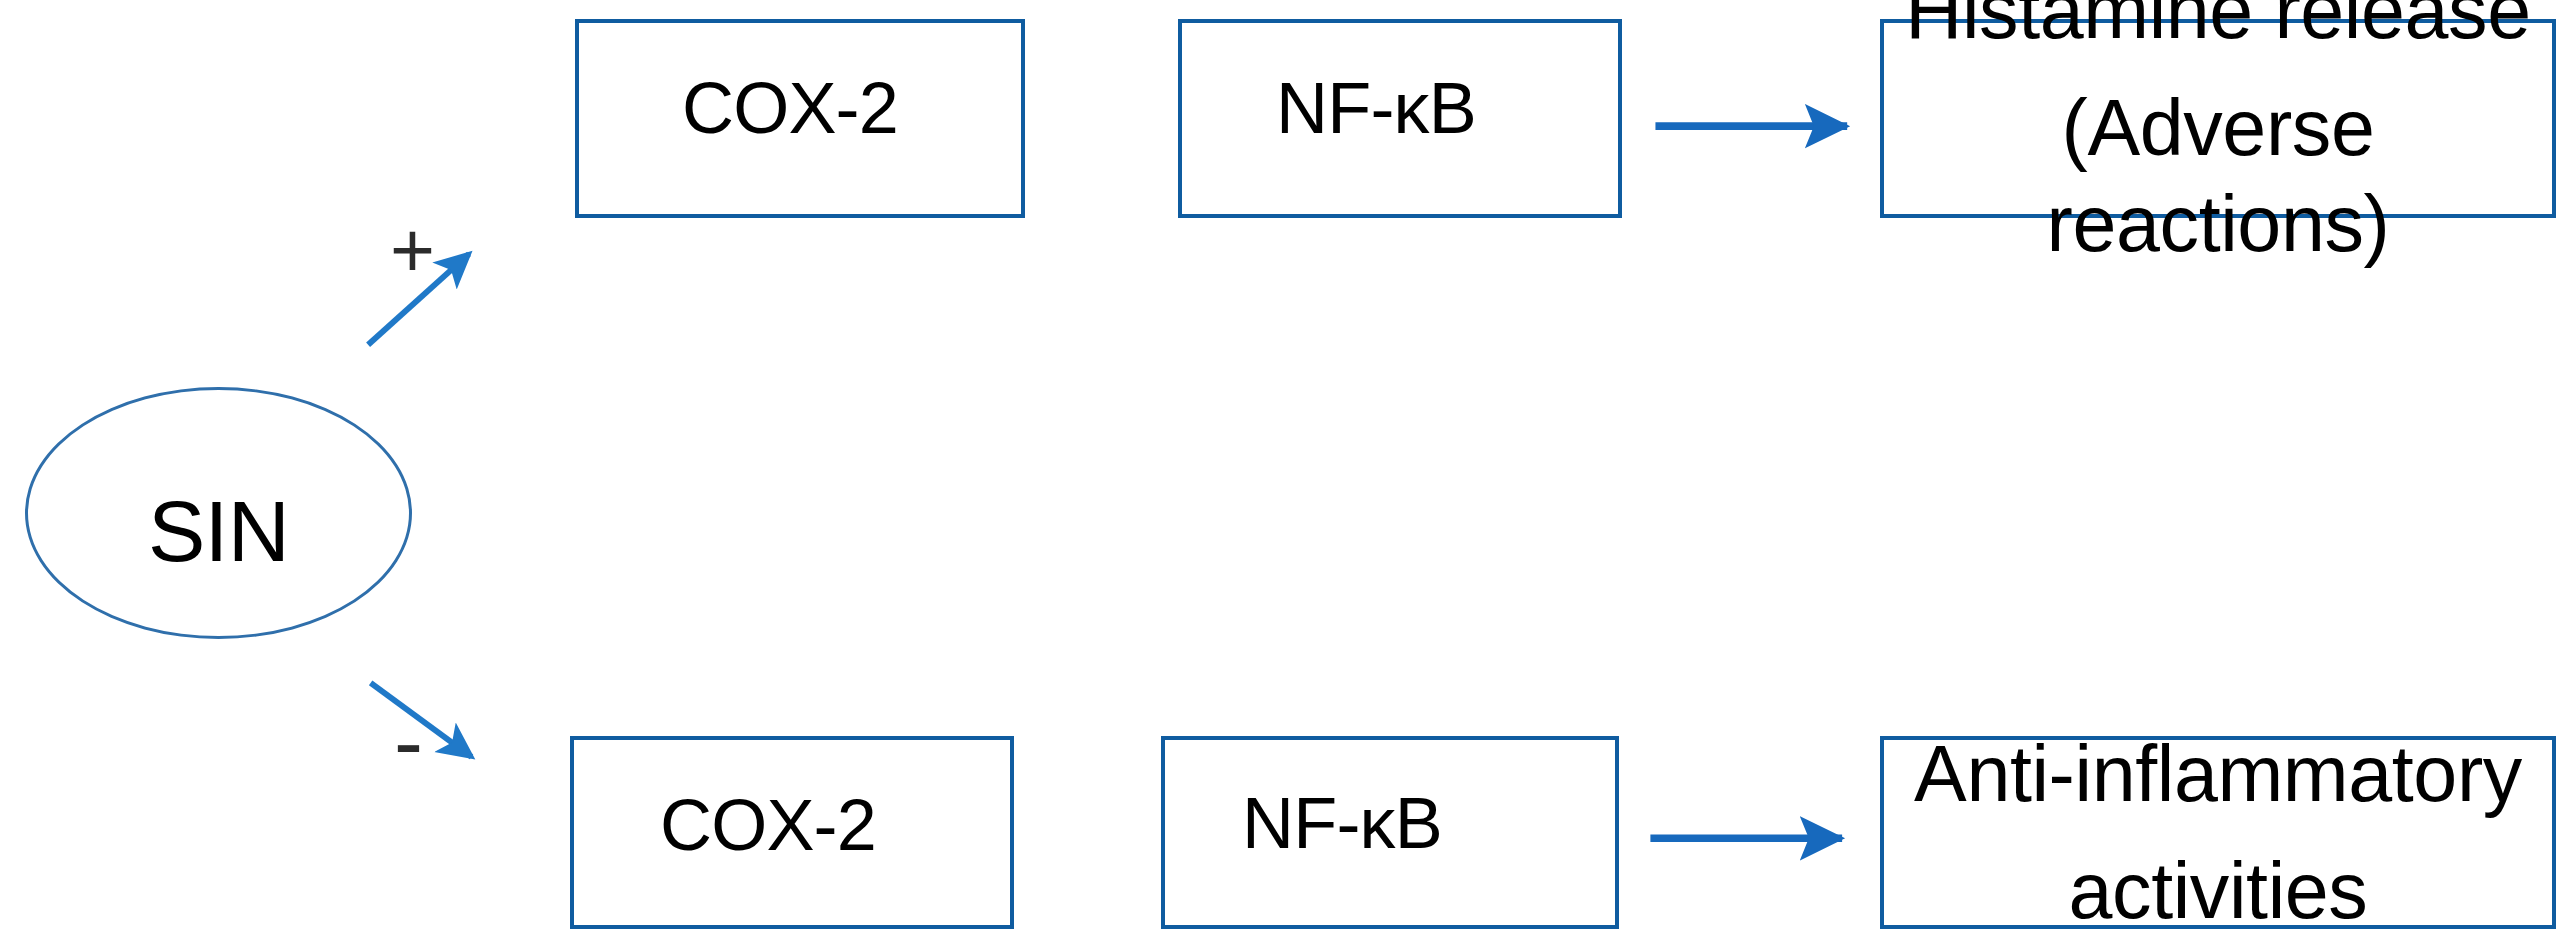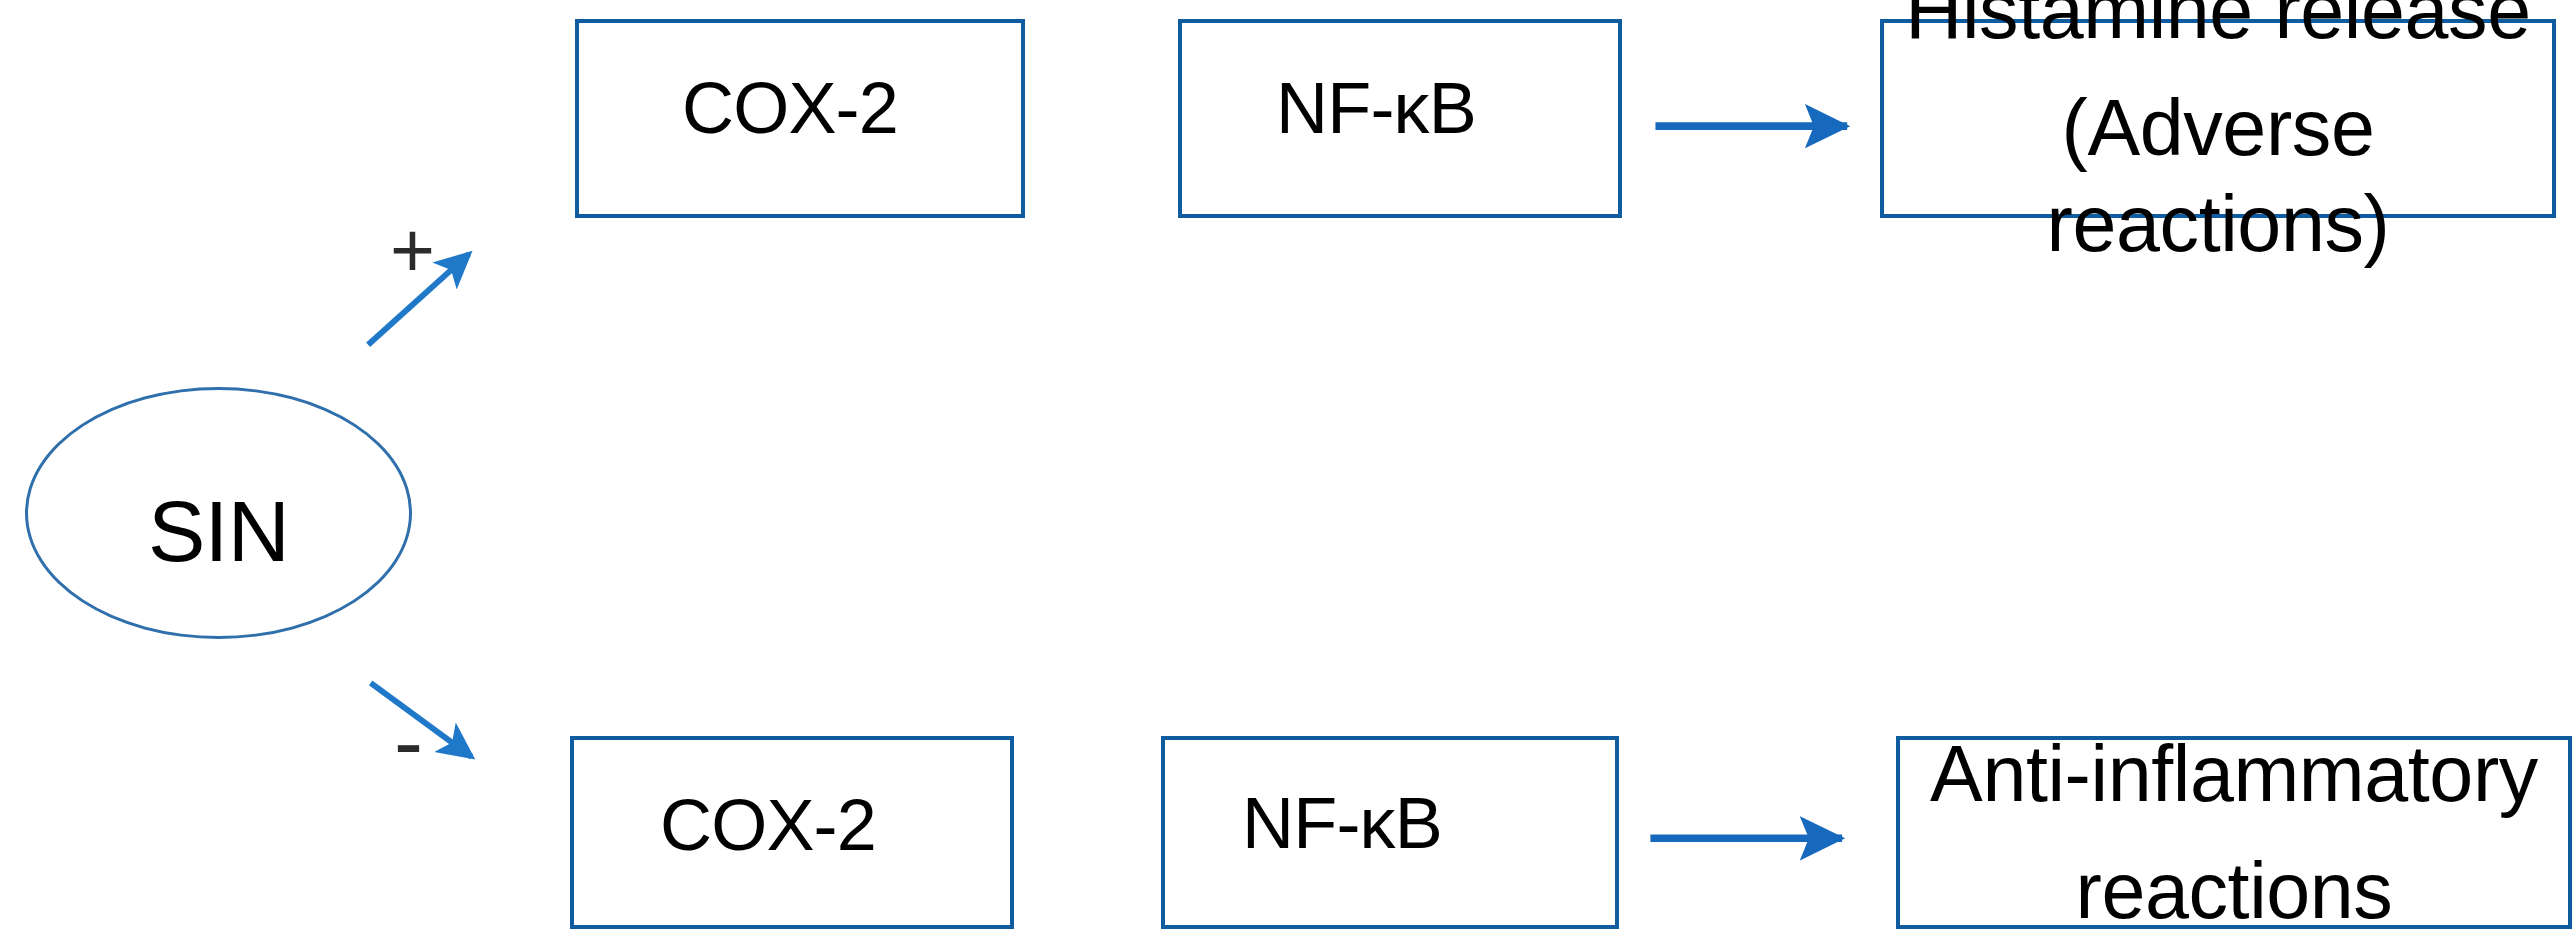--- a/index.html
+++ b/index.html
@@ -170,21 +170,21 @@
       <span class="node-label" style="position:absolute; left:86px; top:49px;">COX-2</span>
     </div>
   </div>
 
   <div class="node-box" style="left:1161px; top:736px; width:458px; height:193px;">
     <div class="node-inner">
       <span class="node-label" style="position:absolute; left:77px; top:47px;">NF-κB</span>
     </div>
   </div>
 
-  <div class="node-box" style="left:1880px; top:736px; width:676px; height:193px;margin-left:16px;">
+  <div class="node-box" style="left:1880px; top:736px; width:676px; height:193px;">
     <div class="node-inner" style="flex-direction:column;">
       <span class="node-label two-line">Anti-inflammatory</span>
-      <span class="node-label two-line">reactions</span>
+      <span class="node-label two-line">activities</span>
     </div>
   </div>
 
 </div>
 
 
 </body></html>

